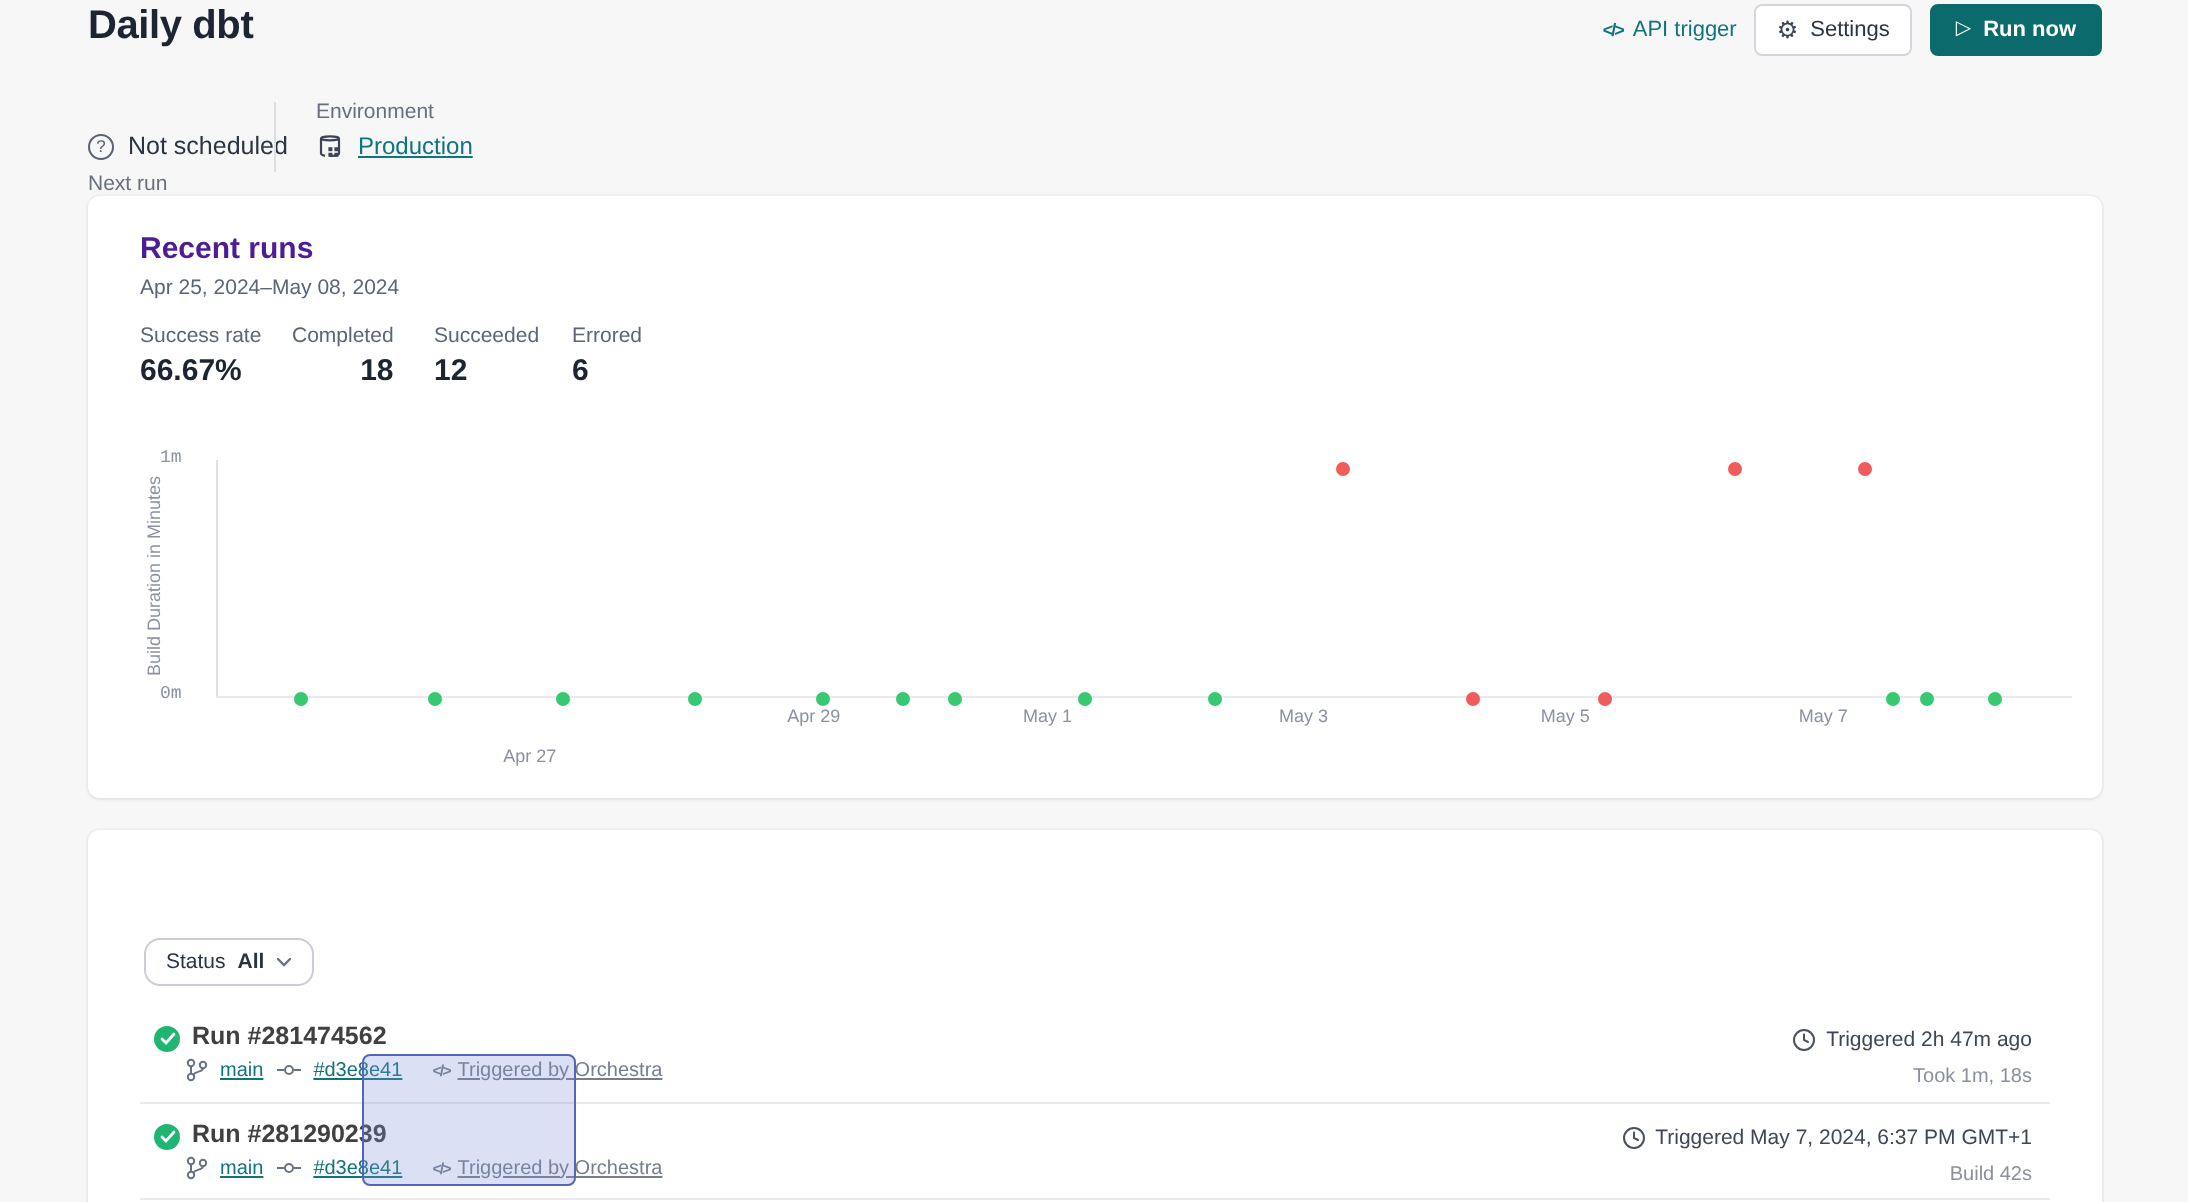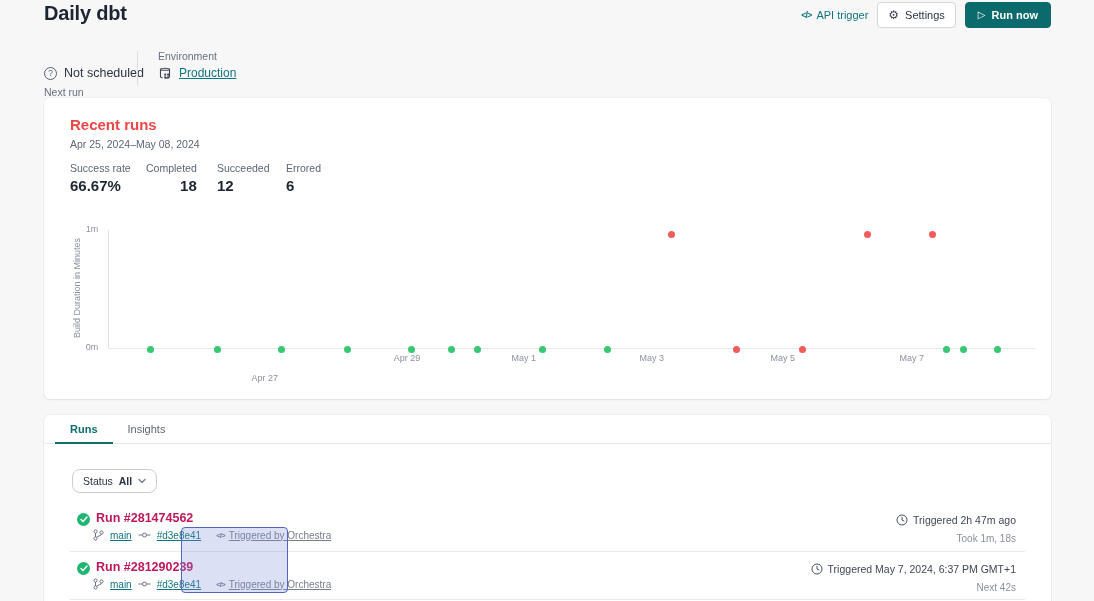--- a/index.html
+++ b/index.html
@@ -31,30 +31,30 @@
   .meta-divider { position:absolute; left:137px; top:51px; width:1px; height:35px; background:#dcdee3; }
   .env-link { color:#10747e; text-decoration:underline; font-size:12px; cursor:pointer; }
 
   
   .card { position:absolute; left:44px; width:1007px; background:#fff; border-radius:6px;
           box-shadow:0 0 0 1px rgba(20,30,50,.03), 0 1px 2px rgba(20,30,50,.06); }
   .card-recent { top:98px; height:301px; }
   .card-runs { top:415px; height:200px; }
 
   
-  .rr-title { position:absolute; left:26px; top:18px; font-size:15px; font-weight:700; color:#ef4444; }
+  .rr-title { position:absolute; left:26px; top:18px; font-size:15px; font-weight:700; color:#4c1d95; }
   .rr-date  { position:absolute; left:26px; top:40px; font-size:10.5px; color:#5d6575; }
   .stat { position:absolute; top:64px; }
   .stat .s-label { font-size:10.5px; color:#5d6575; }
   .stat .s-value { margin-top:3px; font-size:15px; font-weight:700; color:#1d2533; }
 
   
   .y-axis-title { position:absolute; left:-22px; top:185px; width:110px; font-size:9px; color:#8b91a0;
                   transform:rotate(-90deg); transform-origin:center; text-align:center; white-space:nowrap; }
-  .ytick { position:absolute; width:24px; text-align:center; font-size:9px; color:#8b91a0; }
+  .ytick { position:absolute; width:24px; text-align:left; font-size:9px; color:#8b91a0;font-family:Liberation Mono, monospace; }
   .ytick-top { left:36px; top:126px; }
   .ytick-bottom { left:36px; top:244px; }
   .axis-v { position:absolute; left:64px; top:132px; width:1px; height:119px; background:#dde0e6; }
   .axis-h { position:absolute; left:64px; top:250px; width:928px; height:1px; background:#e8eaee; }
   .chart-plot { position:absolute; left:64px; top:132px; width:928px; height:119px; }
   .dot { position:absolute; width:7px; height:7px; margin-left:-3.5px; border-radius:50%; cursor:pointer; }
   .xtick { position:absolute; top:123px; transform:translateX(-50%); font-size:9px; color:#8b91a0; white-space:nowrap; }
 
   
   .tabs { position:absolute; left:0; top:0; width:100%; height:29px; border-bottom:1px solid #e6e8ec;
@@ -63,21 +63,21 @@
   .tab.active { color:#0d6e6e; font-weight:700; }
   .tab.active::after { content:""; position:absolute; left:0; right:0; bottom:-1px; height:2px; background:#0d6e6e; }
 
   .filter-btn { position:absolute; left:28px; top:54px; height:24px; display:flex; align-items:center; gap:6px;
                 padding:0 10px; border:1px solid #c9cdd5; border-radius:8px; font-size:10.5px; color:#2b3442;
                 background:#fff; cursor:pointer; }
   .filter-value { font-weight:600; }
 
   .check-circle { position:absolute; width:13px; height:13px; border-radius:50%; background:#21b573;
                   display:flex; align-items:center; justify-content:center; }
-  .run-title { position:absolute; left:52px; font-size:12.5px; font-weight:700; color:#be185d;text-align:right; }
+  .run-title { position:absolute; left:52px; font-size:12.5px; font-weight:700; color:#404040;text-align:right; }
   .run-sub { position:absolute; left:49px; display:flex; align-items:center; gap:6px; font-size:10px; }
   .git-link { color:#10747e; text-decoration:underline; cursor:pointer; }
   .trigger-link { display:flex; align-items:center; gap:4px; margin-left:9px; color:#767d8d; }
   .trigger-link .code-glyph { color:#767d8d; font-size:8px; }
   .trigger-link a { color:#767d8d; text-decoration:underline; cursor:pointer; }
   .run-right { position:absolute; right:35px; display:flex; align-items:center; gap:5px;
                font-size:10.5px; color:#3f4654; }
   .run-took { position:absolute; right:35px; font-size:10px; color:#8a909e; }
   .row-divider { position:absolute; left:26px; width:955px; height:1px; background:#e8eaee; }
 
@@ -174,24 +174,20 @@
         <span class="xtick" style="left: 16.9%; margin-top: 20px;">Apr 27</span>
         <span class="xtick" style="left: 30.7%; margin-left: 14px;">Apr 29</span>
         <span class="xtick" style="left: 44.8%;">May 1</span>
         <span class="xtick" style="left: 58.6%;">May 3</span>
         <span class="xtick" style="left: 72.7%;">May 5</span>
         <span class="xtick" style="left: 86.6%;">May 7</span>
       </div>
   </div>
 
   <div class="card card-runs">
-    <div class="tabs">
-      <div class="tab active">Runs</div>
-      <div class="tab">Insights</div>
-    </div>
 
     <div class="filter-btn">
       <span>Status</span>
       <span class="filter-value">All</span>
       <svg class="icon-svg" width="8" height="6" viewBox="0 0 8 6">
         <polyline points="1,1.5 4,4.5 7,1.5" fill="none" stroke="#6a7280" stroke-width="1.2" stroke-linecap="round"></polyline>
       </svg>
     </div>
 
     <span class="check-circle" style="left:33px; top:98px;">
@@ -252,19 +248,19 @@
         <a>Triggered by Orchestra</a>
       </span>
     </div>
     <div class="run-right" style="top:148px;">
       <svg class="icon-svg" width="12" height="12" viewBox="0 0 12 12">
         <circle cx="6" cy="6" r="5" fill="none" stroke="#4a5160" stroke-width="1"></circle>
         <path d="M6 3.2 L6 6 L8 7" fill="none" stroke="#4a5160" stroke-width="1" stroke-linecap="round"></path>
       </svg>
       <span>Triggered May 7, 2024, 6:37 PM GMT+1</span>
     </div>
-    <div class="run-took" style="top:167px;">Next 42s</div>
+    <div class="run-took" style="top:167px;">Build 42s</div>
     <div class="row-divider" style="top:184px;"></div>
   </div>
 
   <div class="highlight-box"></div>
 
 </div>
 
 </body></html>

